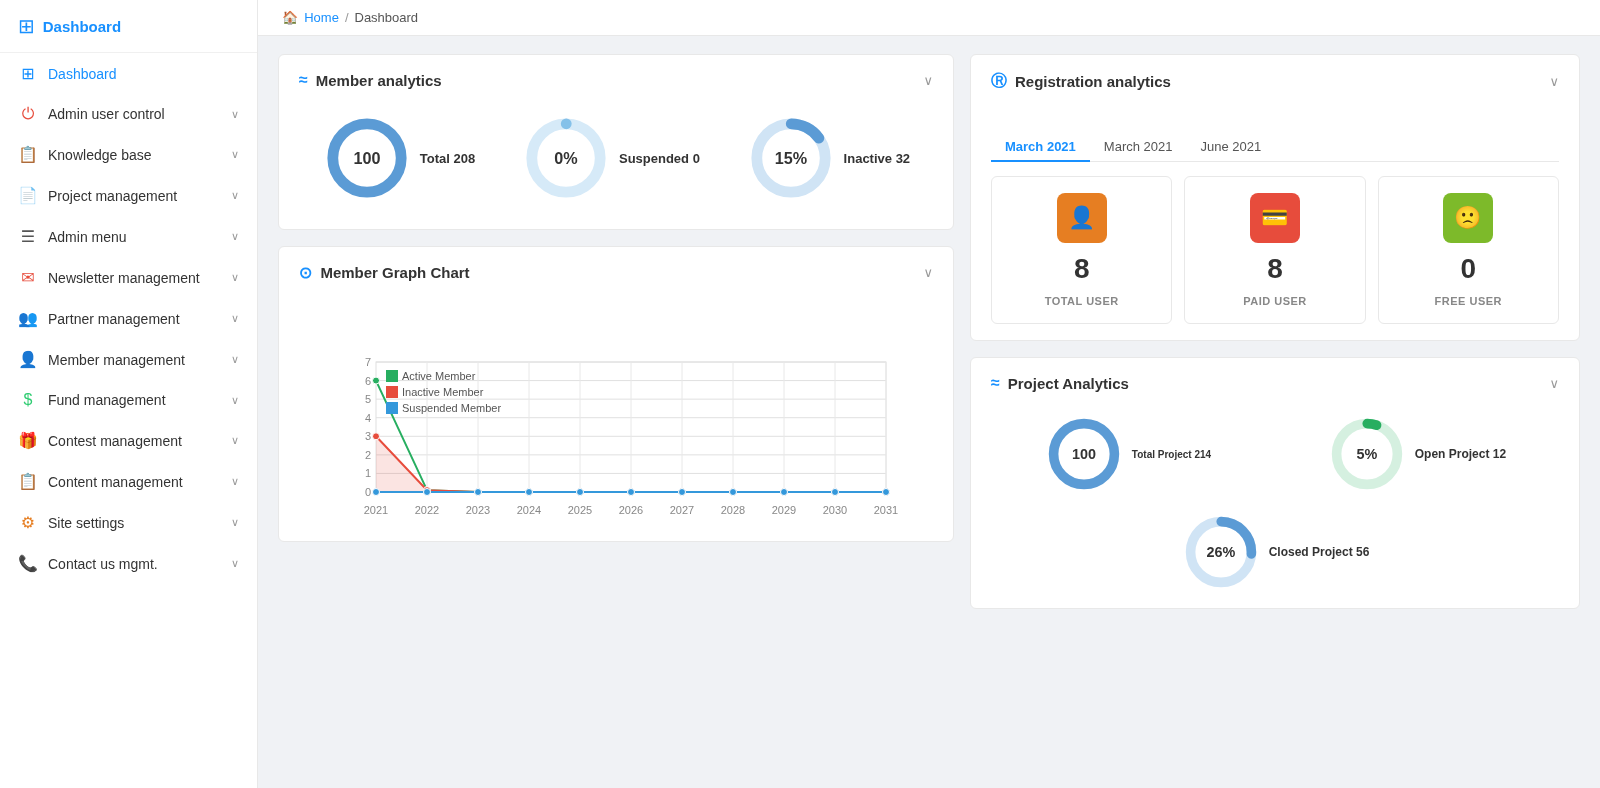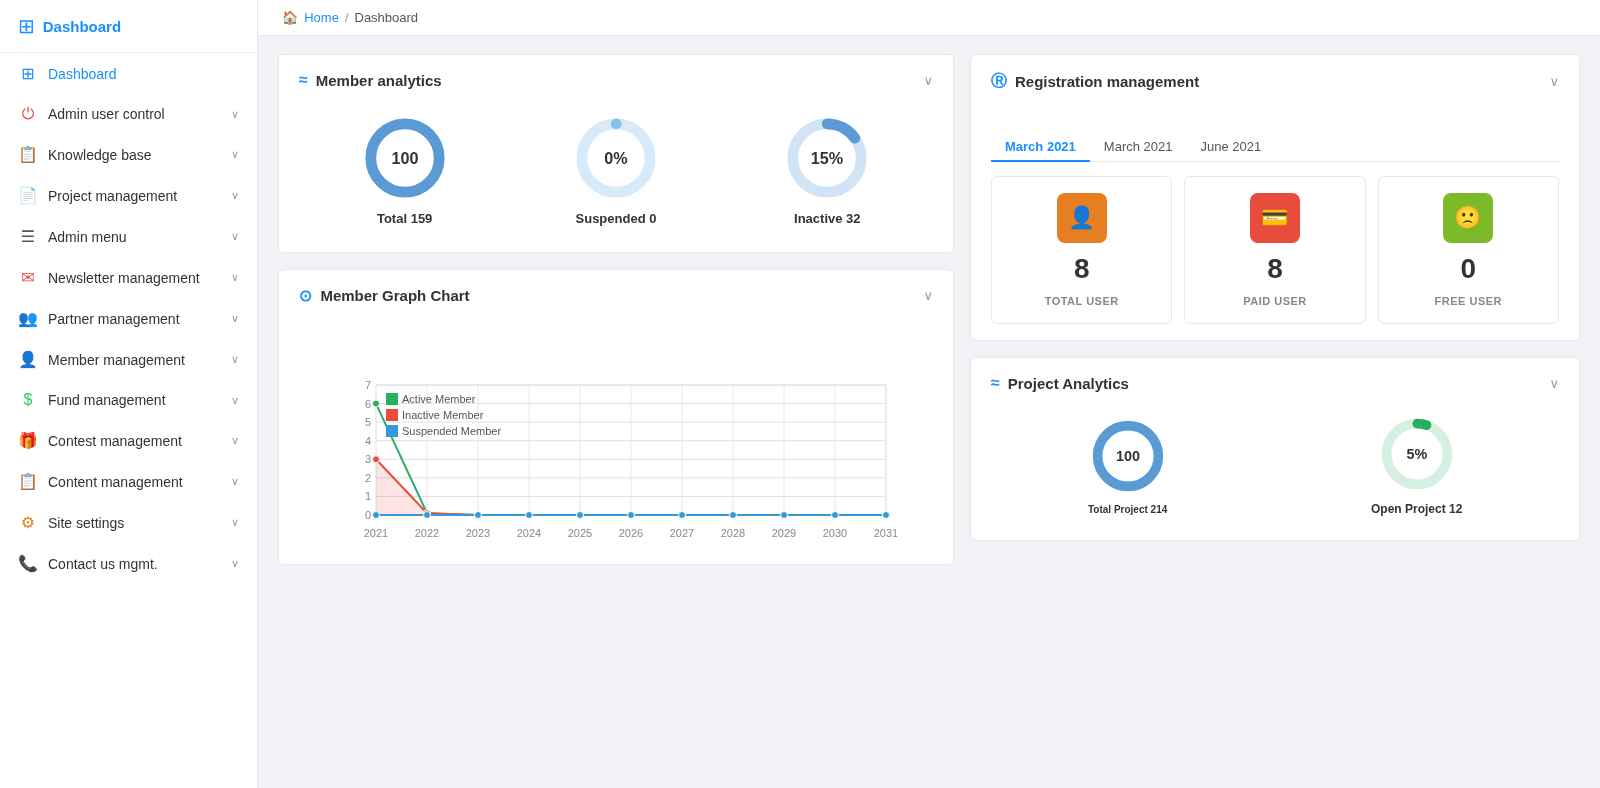--- a/index.html
+++ b/index.html
@@ -52,21 +52,21 @@
     .card-title {
       display: flex; align-items: center; gap: 8px; font-size: 15px; font-weight: 600; color: #333;
     }
     .card-title-icon { color: #1890ff; font-size: 16px; }
     .card-chevron { color: #999; cursor: pointer; }
 
     
     .analytics-row {
       display: flex; justify-content: space-around; align-items: center; padding: 10px 0;
     }
-    .donut-item { display: flex; flex-direction: column; align-items: center; gap: 8px; }
+    .donut-item { display: flex; flex-direction: row; align-items: center; gap: 8px; }
     .donut-label { font-weight: 600; font-size: 13px; color: #333; }
 
     
     .reg-tabs { display: flex; gap: 0; margin-bottom: 14px; border-bottom: 1px solid #e8e8e8; }
     .reg-tab {
       padding: 6px 14px; cursor: pointer; font-size: 13px; color: #555; border-bottom: 2px solid transparent; margin-bottom: -1px; margin-top: 27px;
     }
     .reg-tab.active { color: #1890ff; border-bottom-color: #1890ff; font-weight: 600; }
 
     .reg-cards-row { display: flex; gap: 12px; }
@@ -212,21 +212,21 @@
             <span>Member analytics</span>
           </div>
           <span class="card-chevron">∨</span>
         </div>
         <div class="analytics-row" id="analytics-row">
             <div class="donut-item">
     <svg width="90" height="90" viewBox="0 0 90 90">
     <circle cx="45" cy="45" r="34.2" fill="none" stroke="#5b9bd5" stroke-width="10.799999999999999"></circle>
     <text x="45" y="51.156" text-anchor="middle" font-size="16.2" font-weight="bold" fill="#333">100</text>
   </svg>
-    <span class="donut-label">Total 159</span>
+    <span class="donut-label">Total 208</span>
   </div>
             <div class="donut-item">
     <svg width="90" height="90" viewBox="0 0 90 90">
     <circle cx="45" cy="45" r="34.2" fill="none" stroke="#d6eaf8" stroke-width="10.799999999999999"></circle>
       <circle cx="45" cy="45" r="34.2" fill="none" stroke="#85c1e9" stroke-width="10.799999999999999" stroke-dasharray="0 214.88493750554187" stroke-dashoffset="53.72123437638547" stroke-linecap="round"></circle>
     <text x="45" y="51.156" text-anchor="middle" font-size="16.2" font-weight="bold" fill="#333">0%</text>
   </svg>
     <span class="donut-label">Suspended 0</span>
   </div>
             <div class="donut-item">
@@ -336,21 +336,21 @@
       </div>
 
     </div>
 
     <div class="right-col">
 
       <div class="card">
         <div class="card-header">
           <div class="card-title">
             <span class="card-title-icon">Ⓡ</span>
-            <span>Registration management</span>
+            <span>Registration analytics</span>
           </div>
           <span class="card-chevron">∨</span>
         </div>
         <div class="reg-tabs" id="reg-tabs">
             <div class="reg-tab active">March 2021</div>
             <div class="reg-tab">March 2021</div>
             <div class="reg-tab">June 2021</div>
           </div>
         <div class="reg-cards-row" id="reg-cards-row">
             <div class="reg-card">
@@ -389,17 +389,27 @@
   </div>
             <div class="donut-item">
     <svg width="80" height="80" viewBox="0 0 80 80">
     <circle cx="40" cy="40" r="30.4" fill="none" stroke="#d5f0e0" stroke-width="9.6"></circle>
       <circle cx="40" cy="40" r="30.4" fill="none" stroke="#27ae60" stroke-width="9.6" stroke-dasharray="9.550441666912972 181.45839167134645" stroke-dashoffset="47.752208334564855" stroke-linecap="round"></circle>
     <text x="40" y="45.472" text-anchor="middle" font-size="14.399999999999999" font-weight="bold" fill="#333">5%</text>
   </svg>
     <span class="donut-label" style="font-size:12px">Open Project 12</span>
   </div>
           </div>
+        <div class="project-closed-row" id="project-closed-row">
+            <div class="donut-item">
+  <svg width="80" height="80" viewBox="0 0 80 80">
+    <circle cx="40" cy="40" r="30.4" fill="none" stroke="#d0e4f5" stroke-width="9.6"></circle>
+      <circle cx="40" cy="40" r="30.4" fill="none" stroke="#5b9bd5" stroke-width="9.6" stroke-dasharray="49.66229666794745 141.34653667031196" stroke-dashoffset="47.752208334564855" stroke-linecap="round"></circle>
+    <text x="40" y="45.472" text-anchor="middle" font-size="14.399999999999999" font-weight="bold" fill="#333">26%</text>
+  </svg>
+  <span class="donut-label" style="font-size:12px">Closed Project 56</span>
+</div>
+          </div>
       </div>
 
     </div>
   </div>
 </div>
 
 </body></html>

